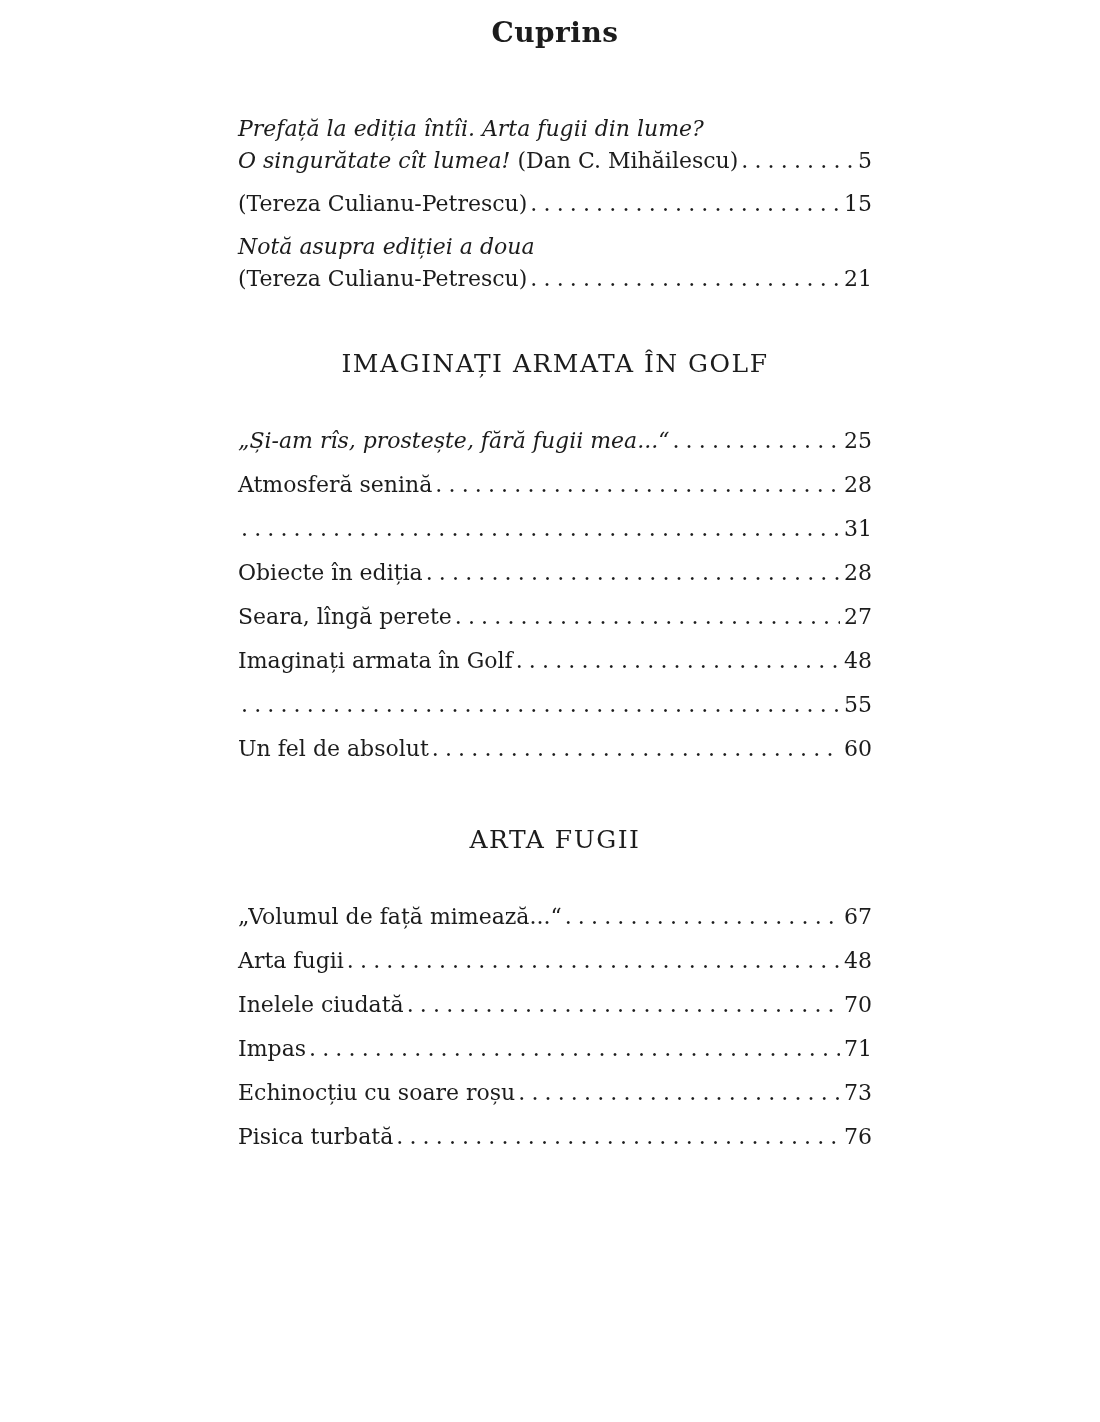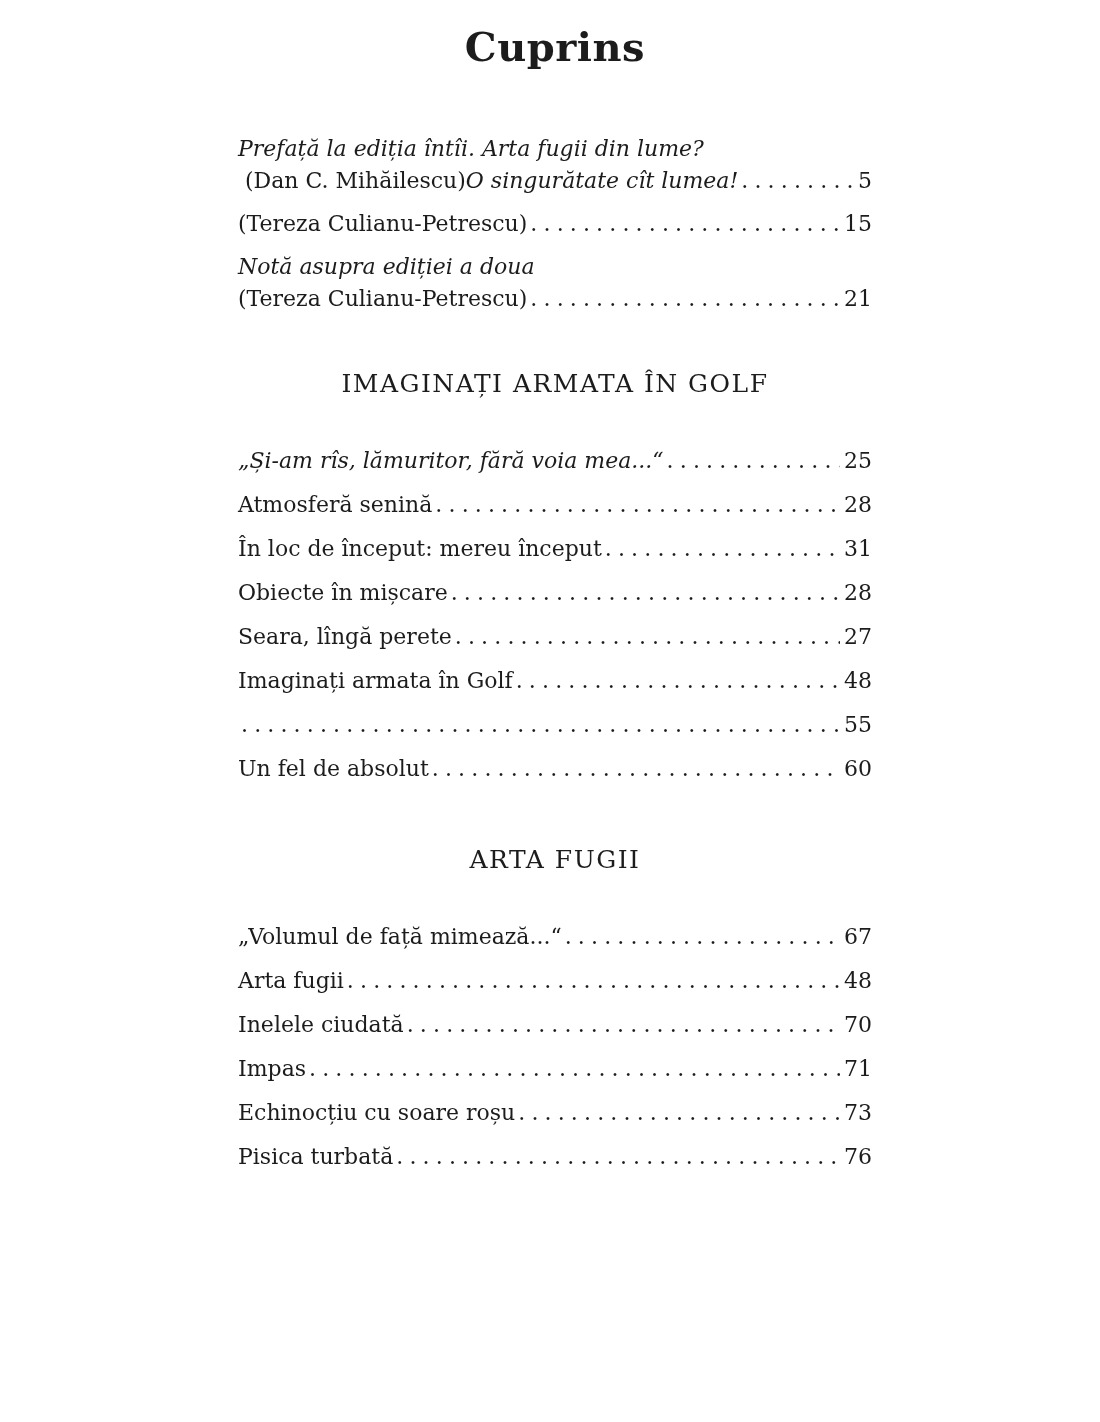--- a/index.html
+++ b/index.html
@@ -16,21 +16,21 @@
     position: relative;
   }
   .toc-page {
     position: absolute;
     left: 238px;
     top: 0;
     width: 634px;
   }
   .page-title {
     text-align: center;
-    font-size: 40px;
+    font-size: 28px;
     line-height: 1;
     letter-spacing: 0.5px;
   }
   .toc {
     margin-top: 66px;
   }
   .entry-list {
     font-size: 22px;
   }
   .entry-list.front-matter .entry {
@@ -77,43 +77,43 @@
 </style>
 </head>
 <body>
 
 <div class="toc-page">
   <h1 class="page-title">Cuprins</h1>
   <div class="toc">
       <div class="entry-list front-matter">
         <div class="entry">
           <div class="entry-line"><span class="seg italic">Prefață la ediția întîi. Arta fugii din lume?</span></div>
-          <div class="entry-line last"><span class="seg"> (Dan C. Mihăilescu)</span><span class="seg italic">O singurătate cît lumea!</span><span class="dots"></span><span class="pagenum">5</span></div>
+          <div class="entry-line last"><span class="seg italic">O singurătate cît lumea!</span><span class="seg"> (Dan C. Mihăilescu)</span><span class="dots"></span><span class="pagenum">5</span></div>
         </div>
         <div class="entry">
           <div class="entry-line last"><span class="seg">(Tereza Culianu-Petrescu)</span><span class="dots"></span><span class="pagenum">15</span></div>
         </div>
         <div class="entry">
           <div class="entry-line"><span class="seg italic">Notă asupra ediției a doua</span></div>
           <div class="entry-line last"><span class="seg">(Tereza Culianu-Petrescu)</span><span class="dots"></span><span class="pagenum">21</span></div>
         </div>
       </div>
       <div class="section-heading">IMAGINAȚI ARMATA ÎN GOLF</div>
       <div class="entry-list chapters">
         <div class="entry">
-          <div class="entry-line last"><span class="seg italic">„Și-am rîs, lămuritor, fără voia mea...“</span><span class="dots"></span><span class="pagenum">25</span></div>
+          <div class="entry-line last"><span class="seg italic">„Și-am rîs, prostește, fără fugii mea...“</span><span class="dots"></span><span class="pagenum">25</span></div>
         </div>
         <div class="entry">
           <div class="entry-line last"><span class="seg">Atmosferă senină</span><span class="dots"></span><span class="pagenum">28</span></div>
         </div>
         <div class="entry">
-          <div class="entry-line last"><span class="seg">În loc de început: mereu început</span><span class="dots"></span><span class="pagenum">31</span></div>
+          <div class="entry-line last"><span class="dots"></span><span class="pagenum">31</span></div>
         </div>
         <div class="entry">
-          <div class="entry-line last"><span class="seg">Obiecte în mișcare</span><span class="dots"></span><span class="pagenum">28</span></div>
+          <div class="entry-line last"><span class="seg">Obiecte în ediția</span><span class="dots"></span><span class="pagenum">28</span></div>
         </div>
         <div class="entry">
           <div class="entry-line last"><span class="seg">Seara, lîngă perete</span><span class="dots"></span><span class="pagenum">27</span></div>
         </div>
         <div class="entry">
           <div class="entry-line last"><span class="seg">Imaginați armata în Golf</span><span class="dots"></span><span class="pagenum">48</span></div>
         </div>
         <div class="entry">
           <div class="entry-line last"><span class="dots"></span><span class="pagenum">55</span></div>
         </div>

